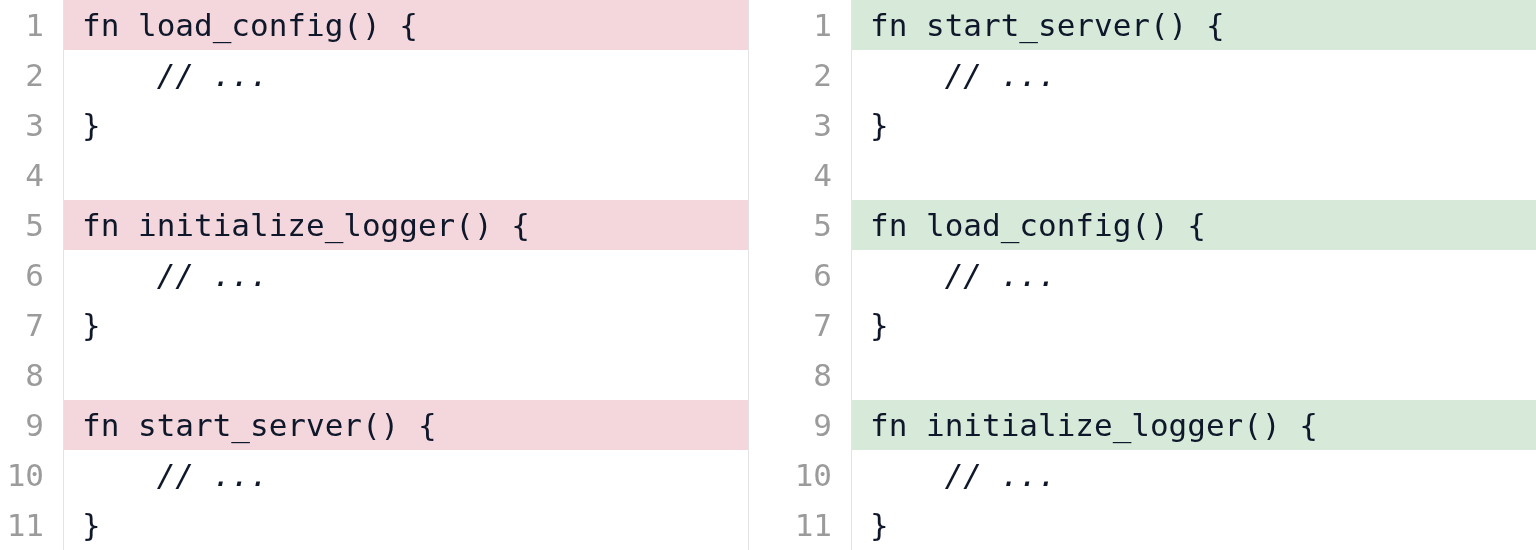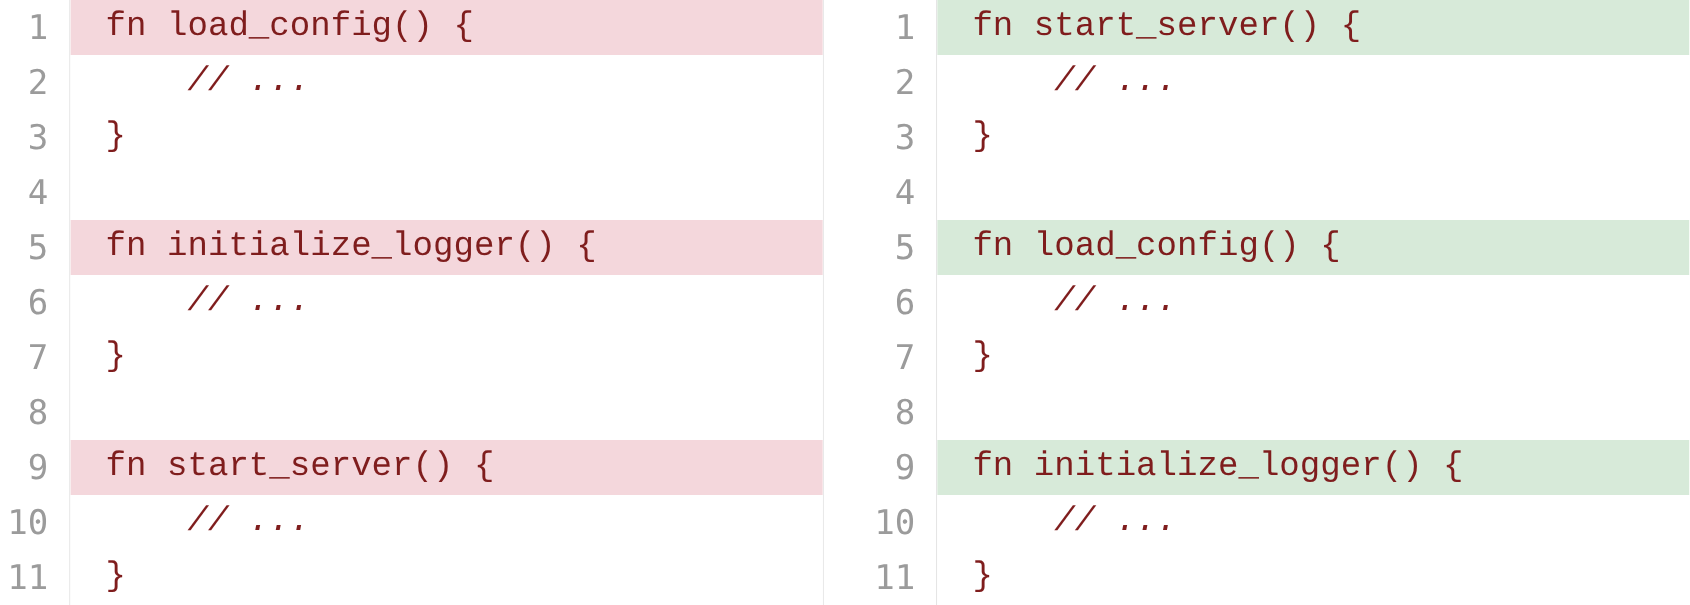--- a/index.html
+++ b/index.html
@@ -65,24 +65,23 @@
   }
 
   .ln {
     color: #9b9b9b;
     text-align: right;
     padding-right: 19px;
     letter-spacing: 0px;
   }
 
   .code-line {
-    color: #7f1d1d;
-    padding-left: 32px;
+    color: #0f172a;
+    padding-left: 18px;
     letter-spacing: 0px;
-    font-family: Liberation Mono, monospace;
   }
 
   .code-line.ctx {
     background: transparent;
   }
   .code-line.del {
     background: #f4d7dc;
   }
   .code-line.add {
     background: #d7ead9;

